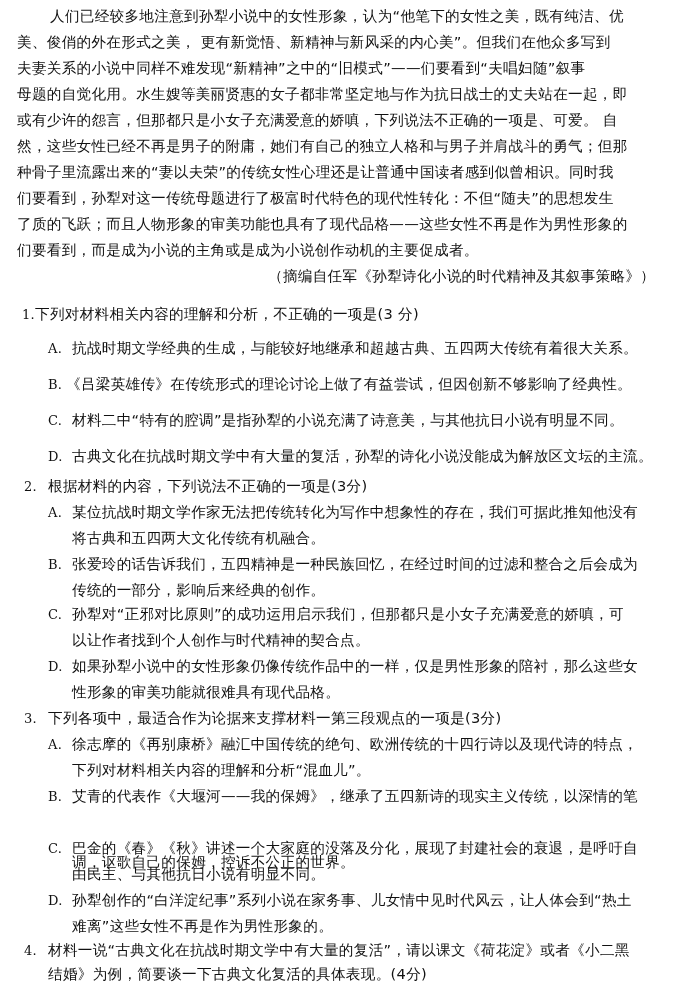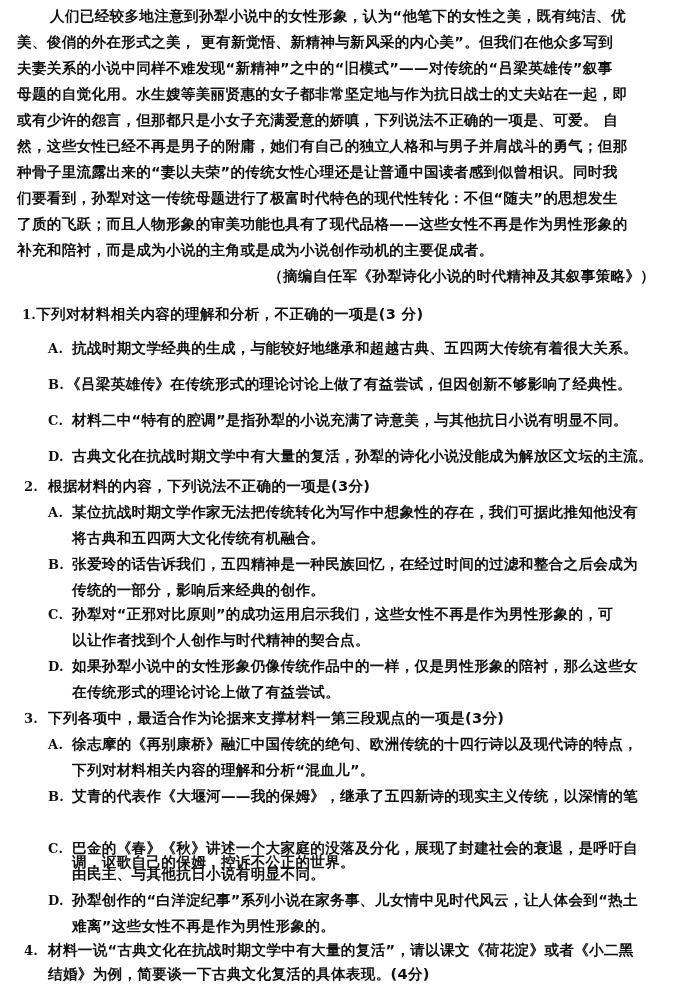--- a/index.html
+++ b/index.html
@@ -1,44 +1,44 @@
 <!DOCTYPE html>
 <html><head>
 <meta charset="utf-8">
 <style>
   html, body { margin: 0; padding: 0; background: #ffffff; }
   body {
     width: 692px; height: 986px; overflow: hidden; position: relative;
     font-family: "DejaVu Sans", sans-serif; color: #111111;
     font-size: 14.6px;
   }
-  .line { position: absolute; white-space: nowrap; line-height: 20px; letter-spacing: 0.3px; font-weight: bold; }
+  .line { position: absolute; white-space: nowrap; line-height: 20px; letter-spacing: 0.3px; }
   .para { left: 17px; }
   .indent { left: 50px; }
   .source { left: 268px; }
   .opt-cont { left: 72px; }
   .optlabel { display: inline-block; width: 24px; font-family: "DejaVu Serif", serif; font-size: 13px; }
   .qnum { font-family: "DejaVu Serif", serif; font-size: 13px; }
 </style>
 </head>
 <body>
 
 <div>
 
   <div>
     <div class="line indent" style="top:6px">人们已经较多地注意到孙犁小说中的女性形象，认为“他笔下的女性之美，既有纯洁、优</div>
     <div class="line para" style="top:32px">美、俊俏的外在形式之美， 更有新觉悟、新精神与新风采的内心美”。但我们在他众多写到</div>
-    <div class="line para" style="top:58px">夫妻关系的小说中同样不难发现“新精神”之中的“旧模式”——对传统的“吕梁英雄传”叙事</div>
+    <div class="line para" style="top:58px">夫妻关系的小说中同样不难发现“新精神”之中的“旧模式”——们要看到“夫唱妇随”叙事</div>
     <div class="line para" style="top:84px">母题的自觉化用。水生嫂等美丽贤惠的女子都非常坚定地与作为抗日战士的丈夫站在一起，即</div>
     <div class="line para" style="top:110px">或有少许的怨言，但那都只是小女子充满爱意的娇嗔，下列说法不正确的一项是、可爱。 自</div>
     <div class="line para" style="top:136px">然，这些女性已经不再是男子的附庸，她们有自己的独立人格和与男子并肩战斗的勇气；但那</div>
     <div class="line para" style="top:162px">种骨子里流露出来的“妻以夫荣”的传统女性心理还是让普通中国读者感到似曾相识。同时我</div>
     <div class="line para" style="top:188px">们要看到，孙犁对这一传统母题进行了极富时代特色的现代性转化：不但“随夫”的思想发生</div>
     <div class="line para" style="top:214px">了质的飞跃；而且人物形象的审美功能也具有了现代品格——这些女性不再是作为男性形象的</div>
-    <div class="line para" style="top:240px">补充和陪衬，而是成为小说的主角或是成为小说创作动机的主要促成者。</div>
+    <div class="line para" style="top:240px">们要看到，而是成为小说的主角或是成为小说创作动机的主要促成者。</div>
     <div class="line source" style="top:266px">（摘编自任军《孙犁诗化小说的时代精神及其叙事策略》）</div>
   </div>
 
   <div>
     <div class="line" style="top:304px; left:22px">
       <span class="qnum">1.</span><span>下列对材料相关内容的理解和分析，不正确的一项是(3 分)</span>
     </div>
     <div class="line" style="top:338px; left:48px">
       <span class="optlabel">A.</span><span>抗战时期文学经典的生成，与能较好地继承和超越古典、五四两大传统有着很大关系。</span>
     </div>
@@ -59,27 +59,27 @@
     </div>
     <div class="line" style="top:502px; left:48px">
       <span class="optlabel">A.</span><span>某位抗战时期文学作家无法把传统转化为写作中想象性的存在，我们可据此推知他没有</span>
     </div>
     <div class="line opt-cont" style="top:528px">将古典和五四两大文化传统有机融合。</div>
     <div class="line" style="top:554px; left:48px">
       <span class="optlabel">B.</span><span>张爱玲的话告诉我们，五四精神是一种民族回忆，在经过时间的过滤和整合之后会成为</span>
     </div>
     <div class="line opt-cont" style="top:580px">传统的一部分，影响后来经典的创作。</div>
     <div class="line" style="top:604px; left:48px">
-      <span class="optlabel">C.</span><span>孙犁对“正邪对比原则”的成功运用启示我们，这些女性不再是作为男性形象的，可</span>
+      <span class="optlabel">C.</span><span>孙犁对“正邪对比原则”的成功运用启示我们，但那都只是小女子充满爱意的娇嗔，可</span>
     </div>
     <div class="line opt-cont" style="top:630px">以让作者找到个人创作与时代精神的契合点。</div>
     <div class="line" style="top:656px; left:48px">
       <span class="optlabel">D.</span><span>如果孙犁小说中的女性形象仍像传统作品中的一样，仅是男性形象的陪衬，那么这些女</span>
     </div>
-    <div class="line opt-cont" style="top:682px">在传统形式的理论讨论上做了有益尝试。</div>
+    <div class="line opt-cont" style="top:682px">性形象的审美功能就很难具有现代品格。</div>
   </div>
 
   <div>
     <div class="line" style="top:708px; left:24px">
       <span class="qnum" style="display:inline-block;width:24px">3.</span><span>下列各项中，最适合作为论据来支撑材料一第三段观点的一项是(3分)</span>
     </div>
     <div class="line" style="top:734px; left:48px">
       <span class="optlabel">A.</span><span>徐志摩的《再别康桥》融汇中国传统的绝句、欧洲传统的十四行诗以及现代诗的特点，</span>
     </div>
     <div class="line opt-cont" style="top:760px">下列对材料相关内容的理解和分析“混血儿”。</div>

